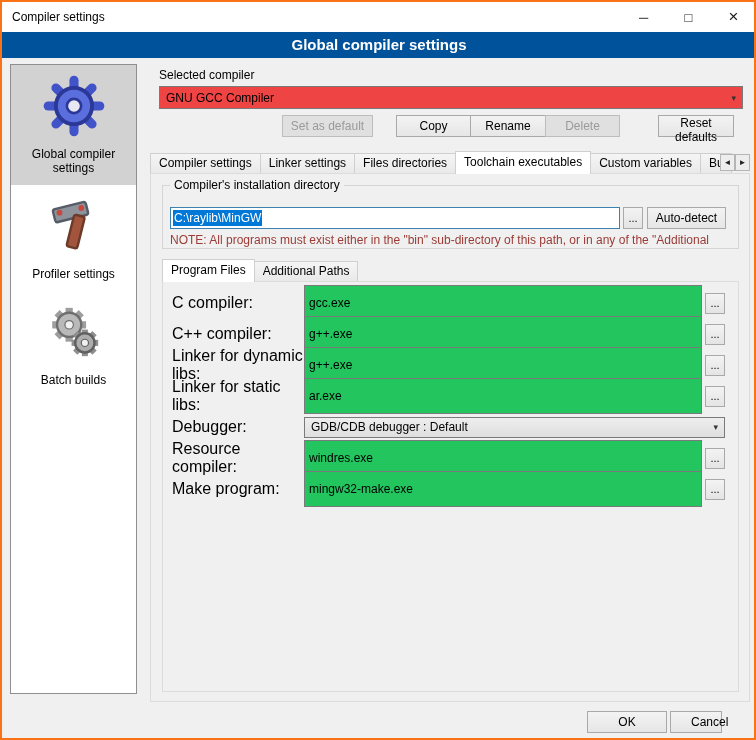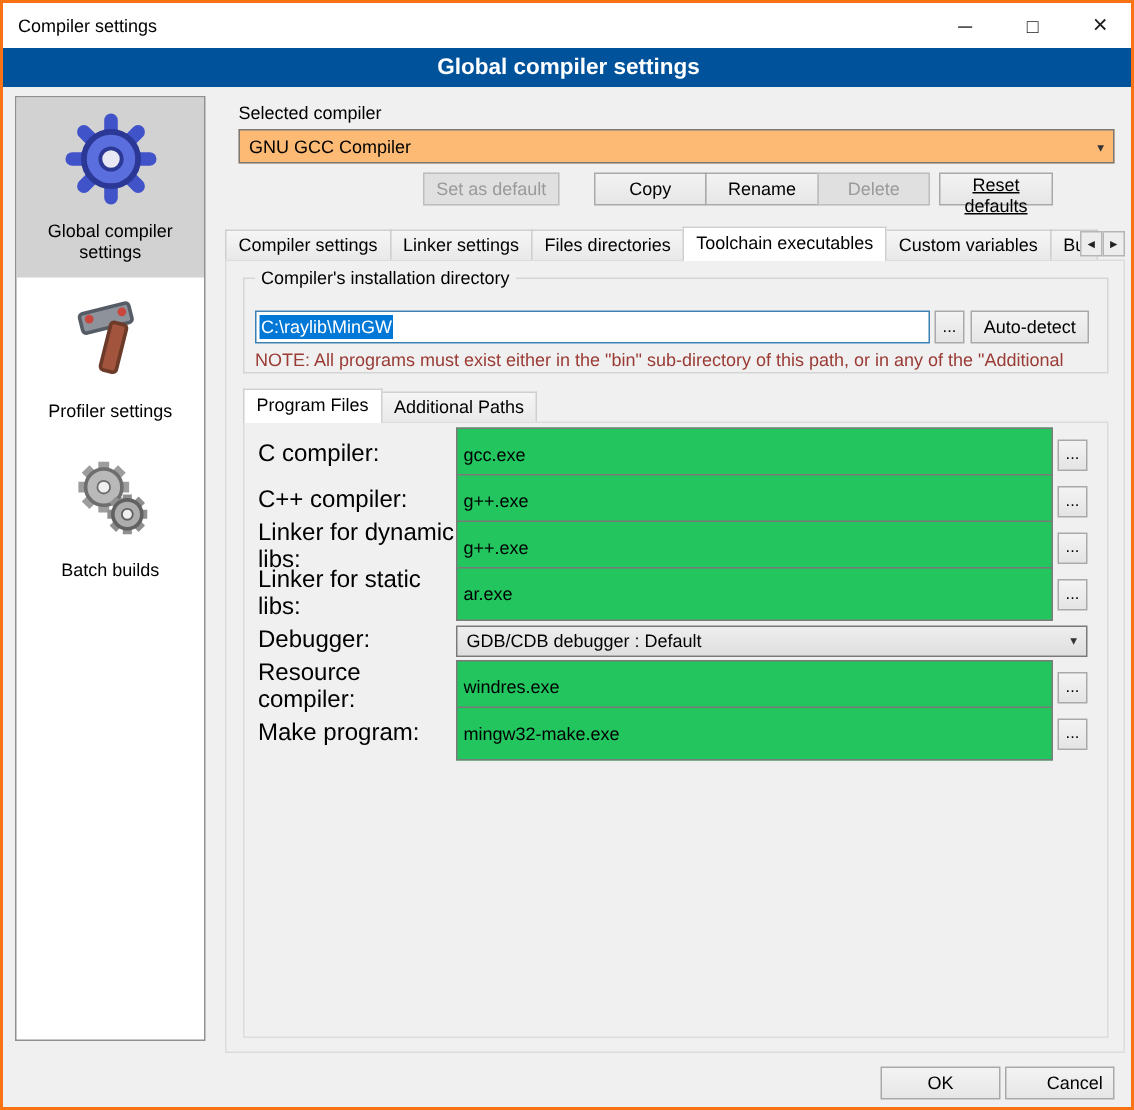--- a/index.html
+++ b/index.html
@@ -31,21 +31,21 @@
   .sb-item.selected { background:#d2d2d2; }
   .sb-icon { display:flex; justify-content:center; align-items:center; height:66px; }
   .sb-label { margin-top:8px; font-size:12px; line-height:14px; }
 
   
   .btn { position:absolute; height:22px; background:linear-gradient(#f3f3f3,#e6e6e6);
          border:1px solid #a9a9a9; font-size:12px; color:#000; cursor:default; }
   .btn.disabled { background:#e0e0e0; border-color:#bdbdbd; color:#9a9a9a; }
 
   
-  .combo { position:absolute; border:1px solid #7a7a7a; background:#fdba74; display:flex;
+  .combo { position:absolute; border:1px solid #7a7a7a; background:#ef4444; display:flex;
            align-items:center; padding:0 6px; cursor:default; }
   .combo .chev { margin-left:auto; font-size:9px; color:#333; padding-left:6px; }
   .combo.gray { background:linear-gradient(#eeeeee,#dfdfdf); }
 
   .field-label { position:absolute; font-size:12px; }
 
   
   .tabstrip { position:absolute; display:flex; align-items:flex-end; height:23px; z-index:6; }
   .tab { height:20px; line-height:19px; padding:0 8px; background:linear-gradient(#f5f5f5,#e9e9e9);
          border:1px solid #cfcfcf; border-bottom:none; margin-bottom:1px; margin-right:-1px;
@@ -161,21 +161,21 @@
 
   <div class="combo" style="left:157px; top:84px; width:584px; height:23px;">
     <span>GNU GCC Compiler</span>
     <span class="chev">▾</span>
   </div>
 
   <button class="btn disabled" style="left:280px; top:113px; width:91px;">Set as default</button>
   <button class="btn" style="left:394px; top:113px; width:75px;">Copy</button>
   <button class="btn" style="left:468px; top:113px; width:76px;">Rename</button>
   <button class="btn disabled" style="left:543px; top:113px; width:75px;">Delete</button>
-  <button class="btn" style="left:624px; top:113px; width:76px;text-decoration:underline;">Reset defaults</button>
+  <button class="btn" style="left:656px; top:113px; width:76px;">Reset defaults</button>
 
   <div class="panel" style="left:148px; top:171px; width:600px; height:529px;"></div>
 
   <div class="tabstrip" style="left:148px; top:149px; width:600px;">
     <div class="tab">Compiler settings</div>
     <div class="tab">Linker settings</div>
     <div class="tab">Files directories</div>
     <div class="tab active">Toolchain executables</div>
     <div class="tab">Custom variables</div>
     <div class="tab clipped">Build</div>
@@ -241,15 +241,15 @@
     <button class="dots">...</button>
   </div>
 
   <div class="field-row" style="top:476px;">
     <label class="f-label">Make program:</label>
     <input class="f-input" value="mingw32-make.exe" style="">
     <button class="dots">...</button>
   </div>
 
   <button class="btn" style="left:585px; top:709px; width:80px;">OK</button>
-  <button class="btn" style="left:668px; top:709px; width:73px;padding-left:20px;">Cancel</button>
+  <button class="btn" style="left:668px; top:709px; width:52px;padding-left:20px;">Cancel</button>
 
 </div>
 
 </body></html>

